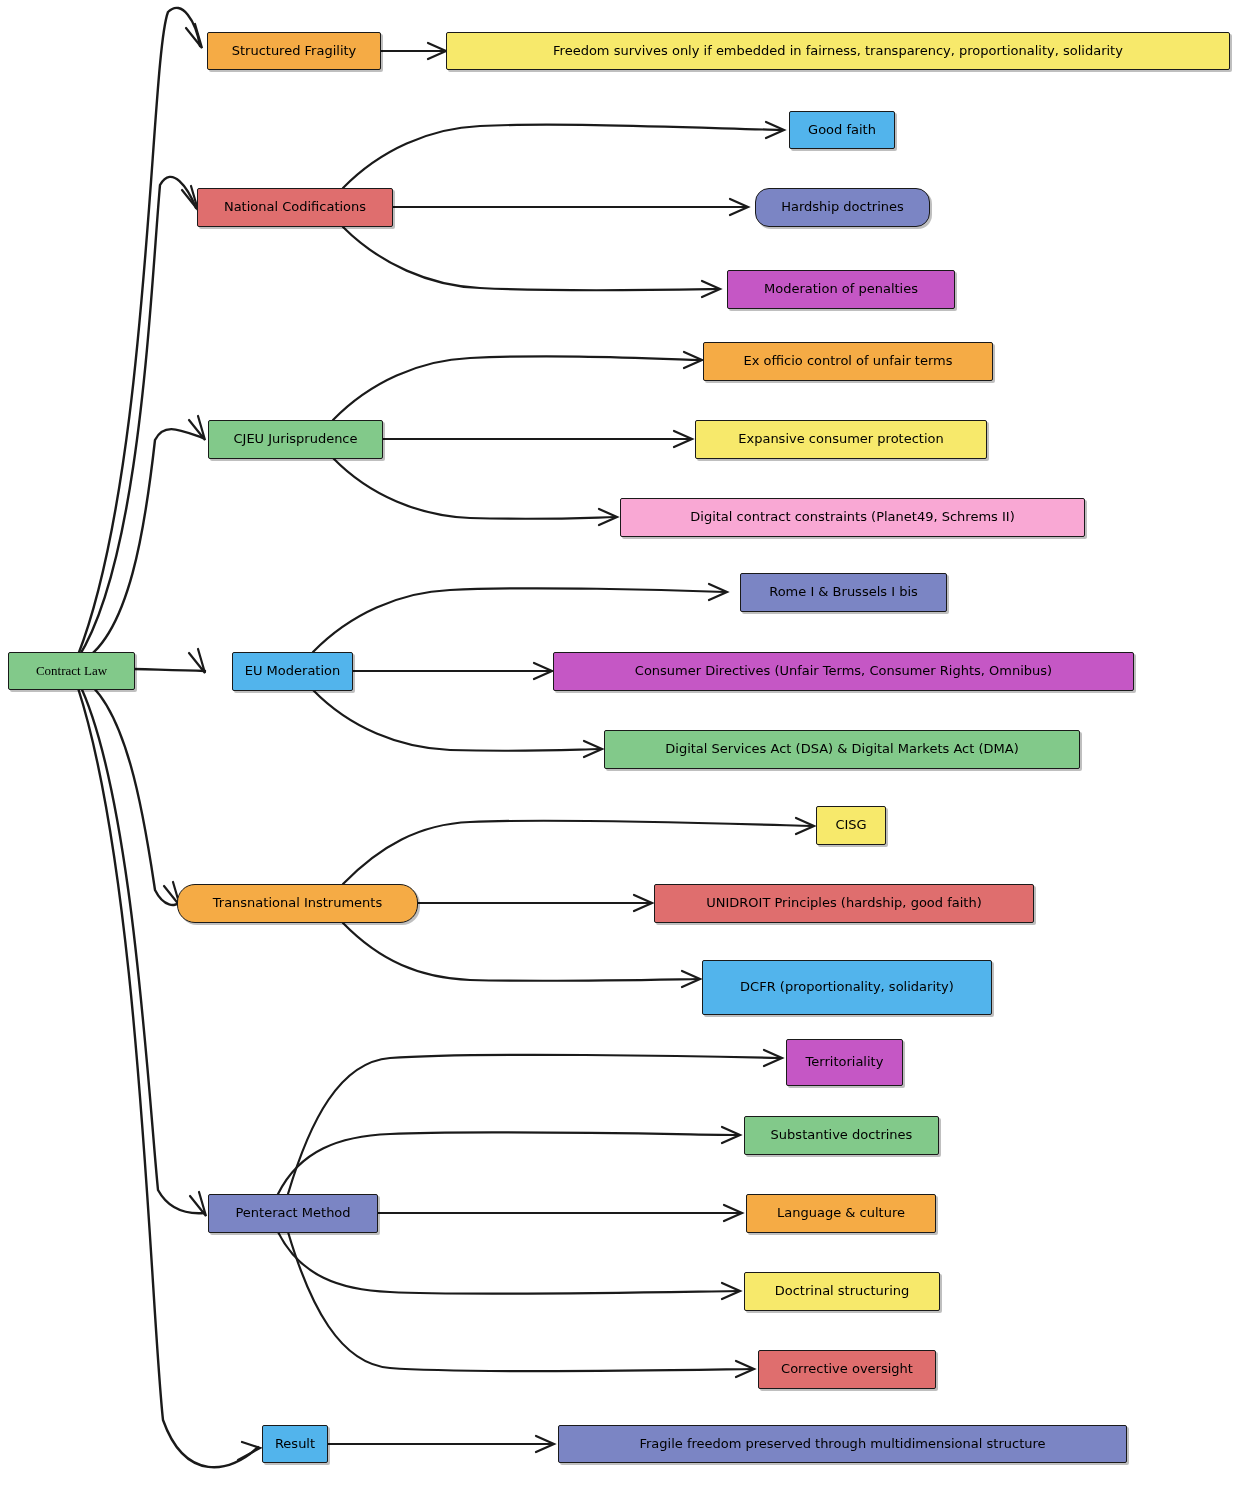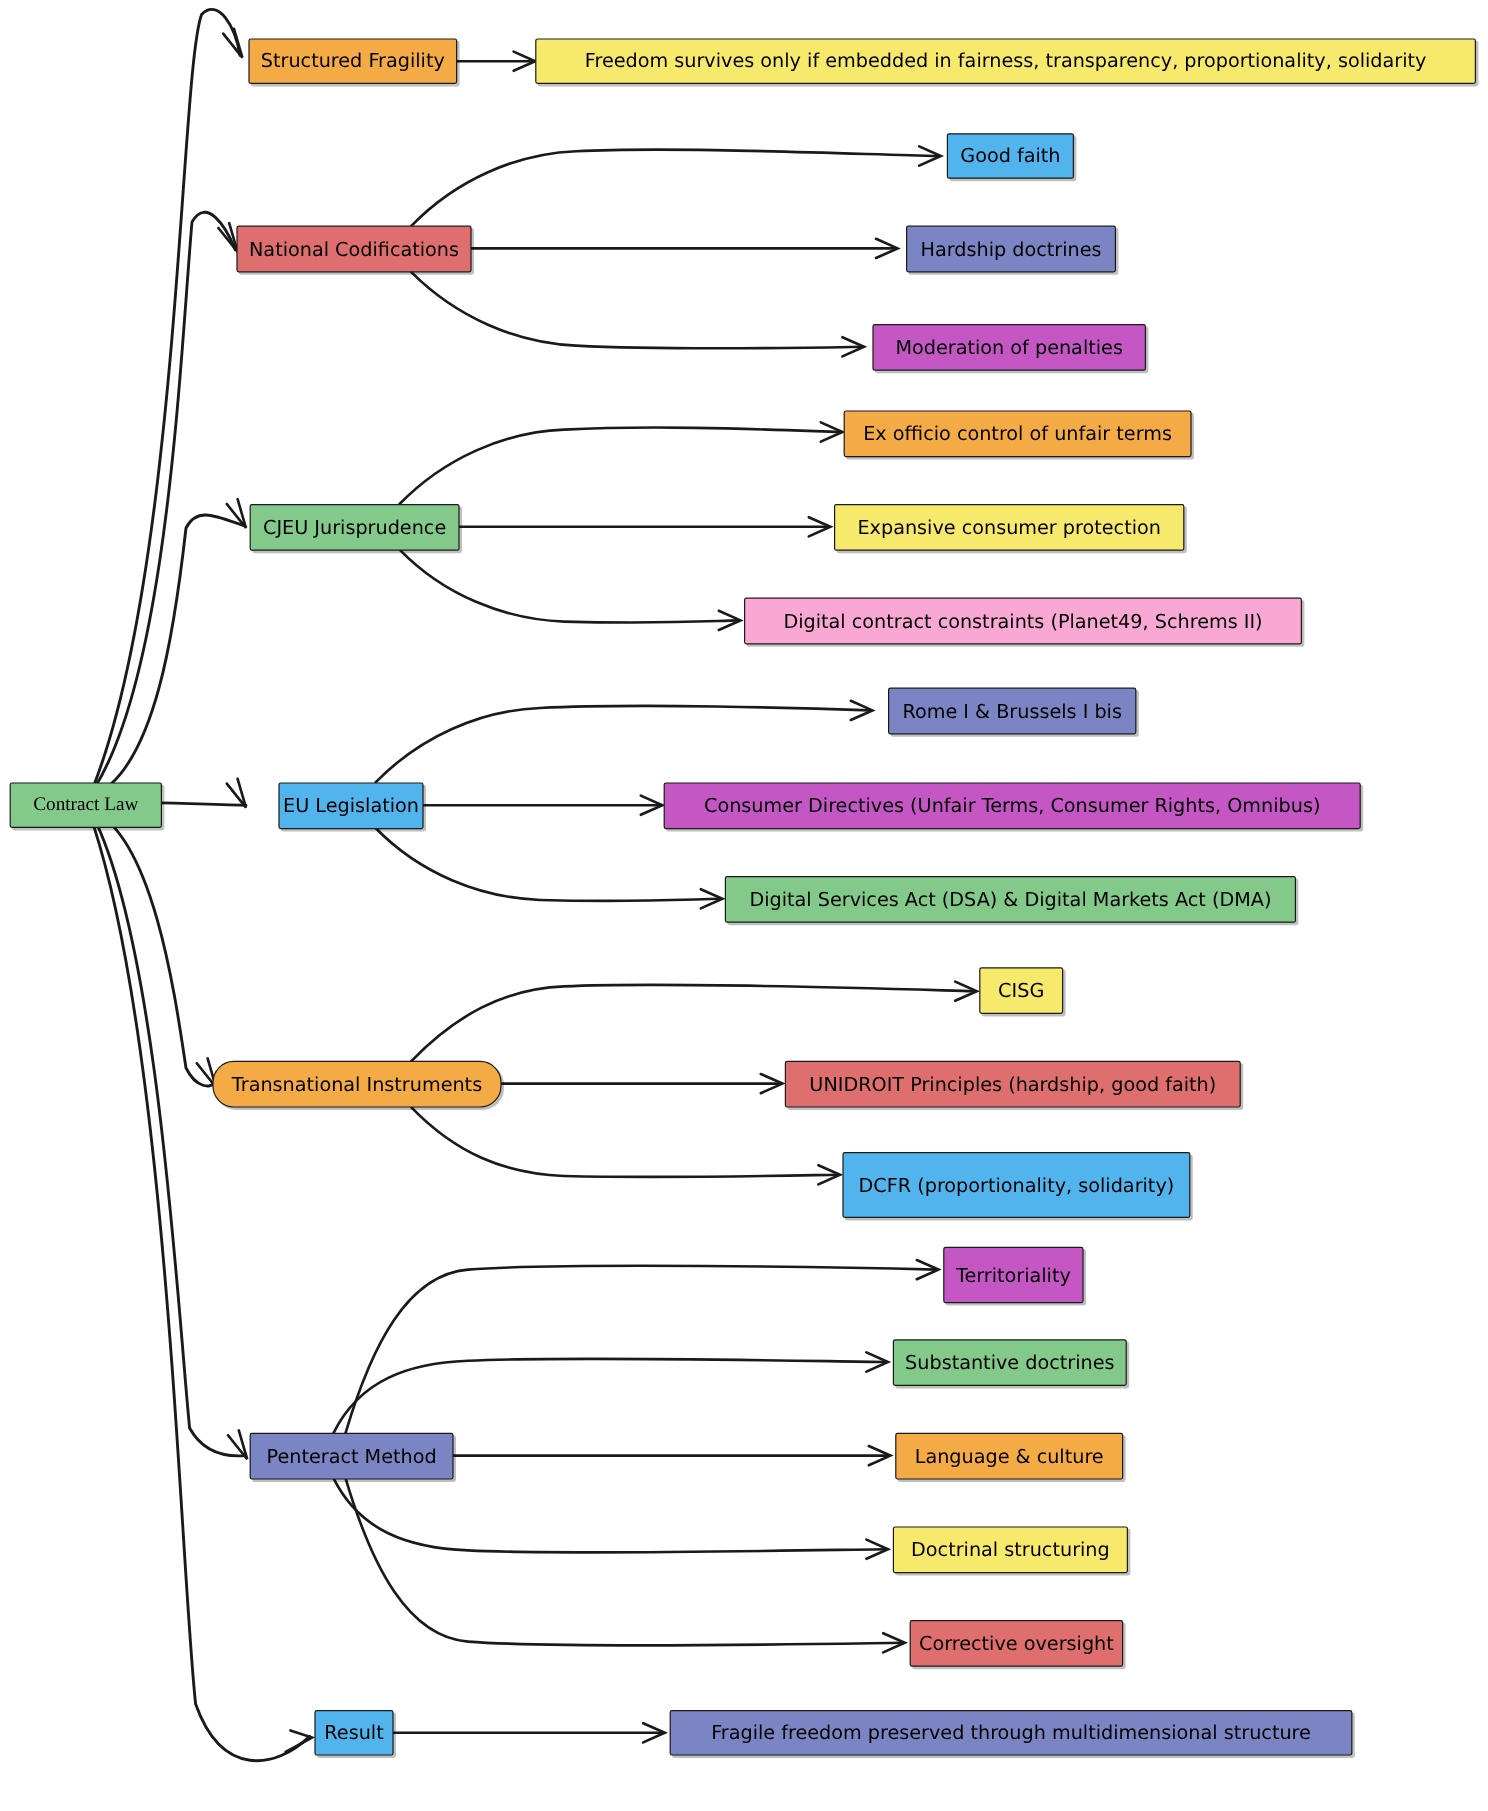--- a/index.html
+++ b/index.html
@@ -6,21 +6,21 @@
   body{width:1240px;height:1509px;overflow:hidden;
        font-family:"DejaVu Sans",sans-serif;}
   #stage{position:relative;width:1240px;height:1509px;background:#fff;}
   svg#edges{position:absolute;left:0;top:0;width:1240px;height:1509px;}
   .node{position:absolute;box-sizing:border-box;border:1.6px solid #1a1a1a;
         border-radius:2px;display:flex;align-items:center;justify-content:center;
         text-align:center;line-height:1.1;
         font-family:"DejaVu Sans",sans-serif;
         box-shadow:2px 2px 0 rgba(0,0,0,.25);}
   .node span{display:block;padding:0 8px;white-space:nowrap;}
-  .f15{font-size:16px;}
+  .f15{font-size:13px;}
   .edge{fill:none;stroke:#1a1a1a;stroke-linecap:round;}
   .ah{fill:none;stroke:#1a1a1a;stroke-width:2.2;stroke-linecap:round;}
 </style>
 </head>
 <body>
 
 <div id="stage">
 
   <svg id="edges" viewBox="0 0 1240 1509">
     <g class="edge" stroke-width="2.4">
@@ -103,42 +103,42 @@
   <div class="node f15" style="left:446px;top:32px;width:784px;height:38px;background:#f7e96b;">
     <span>Freedom survives only if embedded in fairness, transparency, proportionality, solidarity</span>
   </div>
 
   <div class="node f15" style="left:197px;top:188px;width:196px;height:39px;background:#df6e6e;">
     <span>National Codifications</span>
   </div>
   <div class="node f15" style="left:789px;top:111px;width:106px;height:38px;background:#52b4ec;">
     <span>Good faith</span>
   </div>
-  <div class="node f15" style="left:755px;top:188px;width:175px;height:39px;background:#7b85c4;">
+  <div class="node f15" style="left:755px;top:188px;width:175px;height:39px;background:#7b85c4;border-radius:14px;">
     <span>Hardship doctrines</span>
   </div>
   <div class="node f15" style="left:727px;top:270px;width:228px;height:39px;background:#c557c5;">
     <span>Moderation of penalties</span>
   </div>
 
   <div class="node f15" style="left:208px;top:420px;width:175px;height:39px;background:#82c98a;">
     <span>CJEU Jurisprudence</span>
   </div>
   <div class="node f15" style="left:703px;top:342px;width:290px;height:39px;background:#f5ab45;">
     <span>Ex officio control of unfair terms</span>
   </div>
   <div class="node f15" style="left:695px;top:420px;width:292px;height:39px;background:#f7e96b;">
     <span>Expansive consumer protection</span>
   </div>
   <div class="node f15" style="left:620px;top:498px;width:465px;height:39px;background:#f9a8d4;text-align:center;">
     <span>Digital contract constraints (Planet49, Schrems II)</span>
   </div>
 
   <div class="node f15" style="left:232px;top:652px;width:121px;height:39px;background:#52b4ec;">
-    <span>EU Legislation</span>
+    <span>EU Moderation</span>
   </div>
   <div class="node f15" style="left:740px;top:573px;width:207px;height:39px;background:#7b85c4;">
     <span>Rome I &amp; Brussels I bis</span>
   </div>
   <div class="node f15" style="left:553px;top:652px;width:581px;height:39px;background:#c557c5;">
     <span>Consumer Directives (Unfair Terms, Consumer Rights, Omnibus)</span>
   </div>
   <div class="node f15" style="left:604px;top:730px;width:476px;height:39px;background:#82c98a;">
     <span>Digital Services Act (DSA) &amp; Digital Markets Act (DMA)</span>
   </div>

